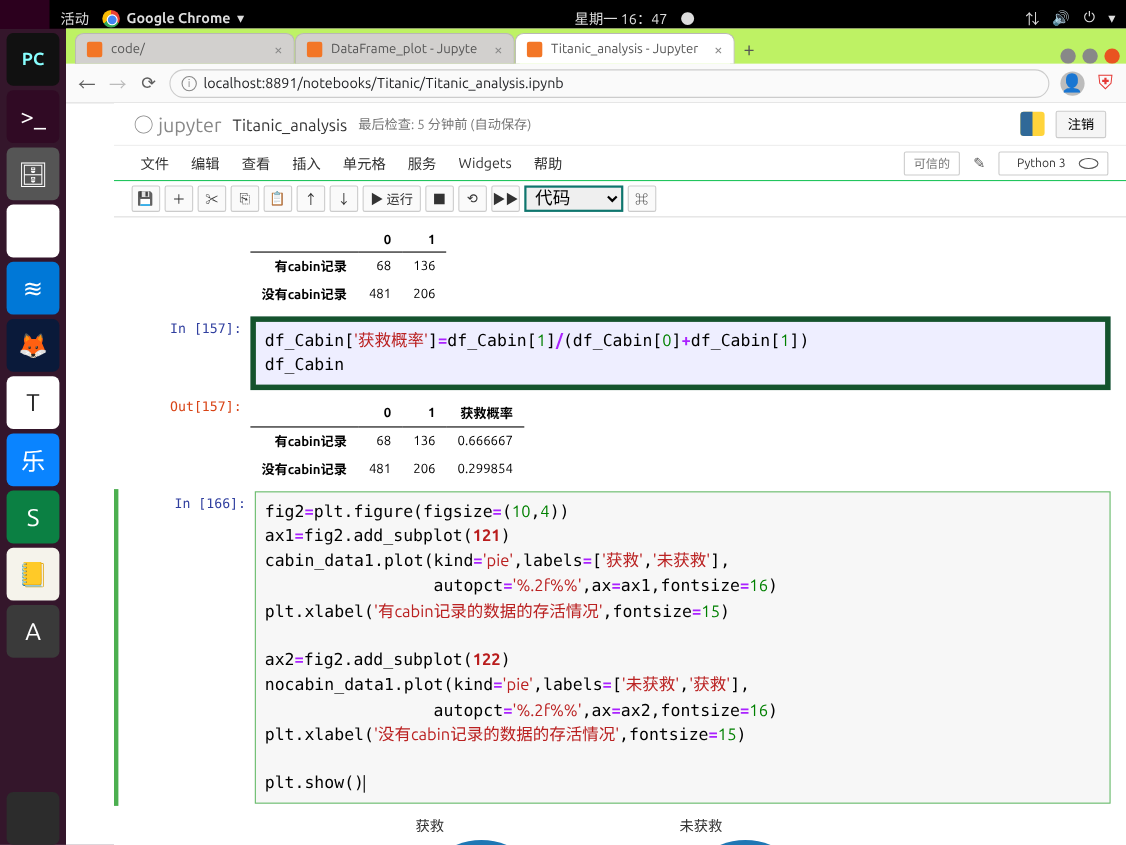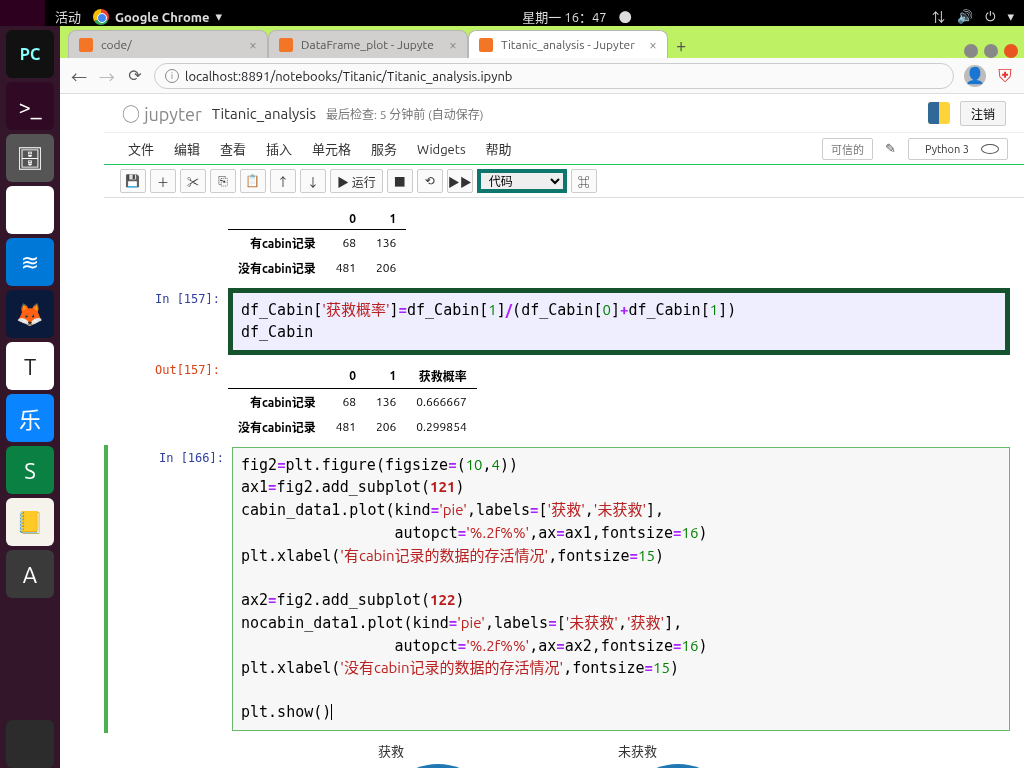--- a/index.html
+++ b/index.html
@@ -62,21 +62,21 @@
 .jmenu span{padding:2px 8px;}
 .jmenu .spacer{flex:1;}
 .trusted{border:1px solid #ccc;padding:1px 6px;font-size:11px;color:#777;border-radius:2px;}
 .pencil{color:#555;}
 .kernel{border:1px solid #ccc;padding:1px 6px;font-size:11px;border-radius:2px;display:flex;align-items:center;gap:4px;}
 .kernel .dot{width:10px;height:10px;border:1px solid #555;border-radius:50%;}
 
 .jtool{display:flex;gap:4px;padding:4px 16px;border-bottom:1px solid #ddd;align-items:center;}
 .tb{width:26px;height:24px;border:1px solid #ccc;background:#fafafa;display:flex;align-items:center;justify-content:center;font-size:12px;color:#333;border-radius:2px;}
 .tb.wide{width:auto;padding:0 6px;gap:3px;}
-.celltype{height:24px;border:4px solid #0f766e;font-size:12px;padding:0 4px;min-width:90px;}
+.celltype{height:24px;border:2px solid #0f766e;font-size:16px;padding:0 4px;min-width:90px;}
 
 
 .nb{padding:4px 0 40px 0;}
 .cellrow{display:flex;padding:2px 14px;}
 .prompt{width:110px;text-align:right;font-family:monospace;font-size:12px;padding:4px 8px 0 0;}
 .prompt.in{color:#303f9f;}
 .prompt.out{color:#d84315;}
 .content{flex:1;}
 .codebox{border:5px solid #14532d;background:#f7f7f7;padding:6px 8px;font-family:"DejaVu Sans Mono",monospace;font-size:15px;line-height:1.45;white-space:pre;color:#000;}
 .codebox.sel{background:#eef;}

